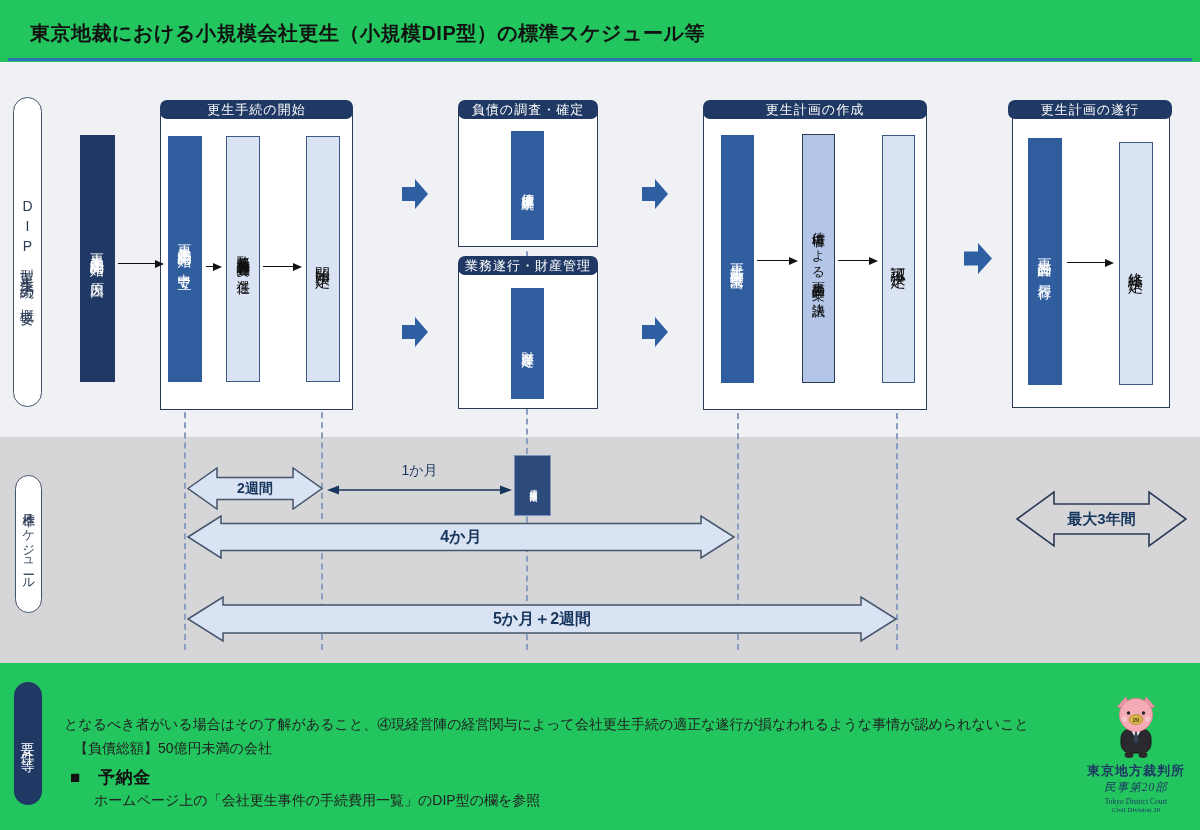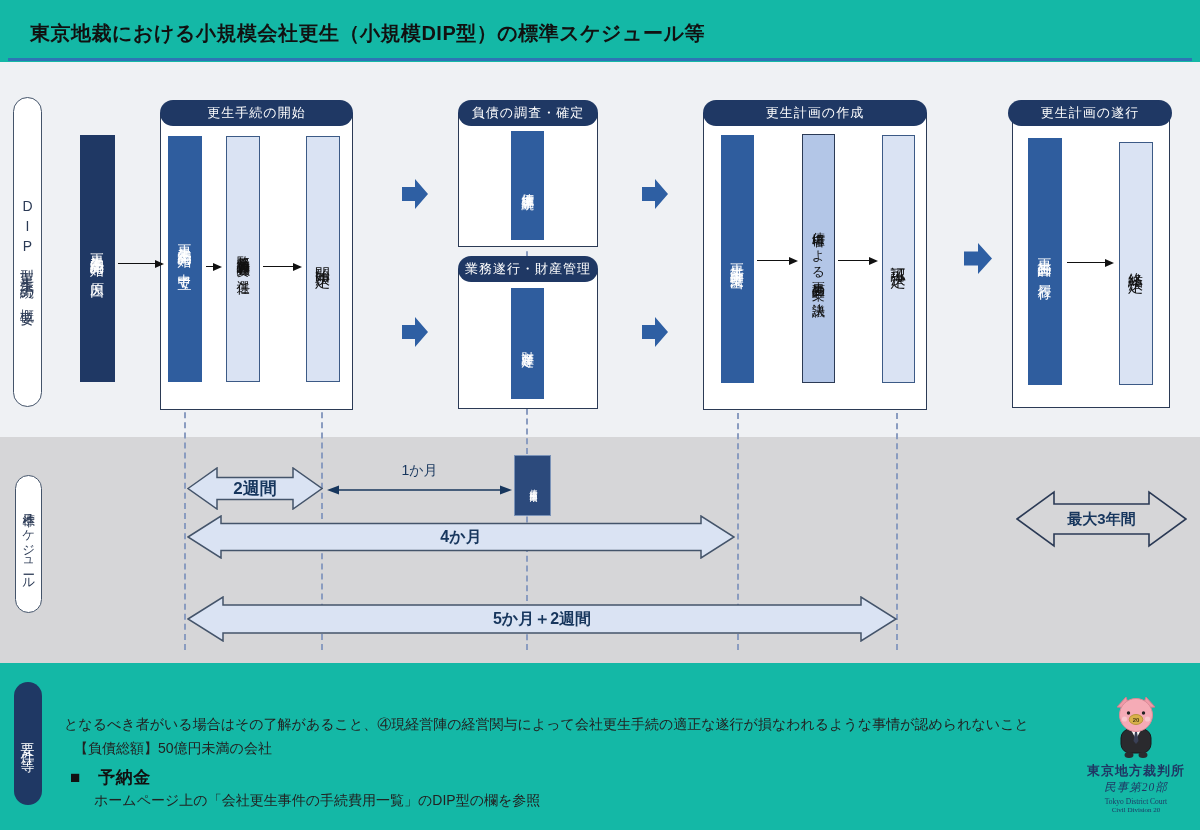--- a/index.html
+++ b/index.html
@@ -1,34 +1,34 @@
 <!DOCTYPE html>
 <html style="--navy-dark: #1f3864; --blue-medium: #2f5d9e; --blue-block: #2e5fa3; --blue-light: #dae3f3; --periwinkle: #b3c6e7; --border-navy: #2b3a55; --dashed: #8a9cc0; --rule: #2e74b5; --bg-top: #eff1f4; --bg-timeline: #d6d6d8; --text-navy: #17365d;"><head>
 <meta charset="utf-8">
 <style>
   html,body { margin:0; padding:0; }
   .page {
     position:relative; width:1200px; height:830px; overflow:hidden;
-    background:#14b8a6; font-family:"Liberation Sans", sans-serif; color:#111;
+    background:#22c55e; font-family:"Liberation Sans", sans-serif; color:#111;
   }
   .band { position:absolute; left:0; width:1200px; z-index:0; }
   .band-top { top:62px; height:375px; background:var(--bg-top); }
   .band-timeline { top:437px; height:226px; background:var(--bg-timeline); }
 
   .title { position:absolute; left:30px; top:20px; font-size:20px; font-weight:bold; color:#111; letter-spacing:0.5px; z-index:2; }
   .title-rule { position:absolute; left:8px; top:58px; width:1184px; height:3px; background:var(--rule); z-index:2; }
 
   .vtext { writing-mode:vertical-rl; text-orientation:upright; letter-spacing:2px; line-height:1; }
 
   .pill { position:absolute; display:flex; align-items:center; justify-content:center; box-sizing:border-box; z-index:3; }
   .pill.outline { background:#fff; border:1.5px solid #44546a; border-radius:16px; color:#2b3a55; }
   .pill.solid { background:var(--navy-dark); border-radius:14px; color:#fff; }
 
   .group { position:absolute; background:#fff; border:1px solid var(--border-navy); z-index:2; box-sizing:border-box; }
-  .ghead { position:absolute; height:26px; background:var(--navy-dark); border-radius:13px; color:#fff;
+  .ghead { position:absolute; height:19px; background:var(--navy-dark); border-radius:7px; color:#fff;
            display:flex; align-items:center; justify-content:center; font-size:13px; letter-spacing:1px; z-index:4; }
 
   .fbox { position:absolute; display:flex; align-items:center; justify-content:center; box-sizing:border-box; z-index:3; }
   .fbox.dark   { background:var(--navy-dark); color:#fff; }
   .fbox.medium { background:var(--blue-medium); color:#fff; }
   .fbox.light  { background:var(--blue-light); border:1px solid #3c5a86; color:#111; }
   .fbox.peri   { background:var(--periwinkle); border:1px solid var(--border-navy); color:#111; }
 
   .tarrow { position:absolute; height:0; border-top:1.6px solid #111; z-index:3; }
   .tarrow::after { content:""; position:absolute; right:-2px; top:-4px;
@@ -172,21 +172,21 @@
   <div class="barrow" style="left:964px;top:243px">
     <svg width="28" height="31">
         <polygon points="0,8.5 14,8.5 14,0 28,15.5 14,31 14,22.5 0,22.5"></polygon>
       </svg>
   </div>
 
   <div class="sarrow" style="left:187px;top:467px;width:136px;height:43px">
     <svg width="136" height="43">
         <polygon class="fillL" points="1,21.5 30,1 30,10.5 106,10.5 106,1 135,21.5 106,42 106,32.5 30,32.5 30,42"></polygon>
       </svg>
-    <div class="lab" style="font-size:17px">2週間</div>
+    <div class="lab" style="font-size:14px">2週間</div>
   </div>
 
   <div class="tl-label" style="left:327px;top:462px;width:185px">1か月</div>
   <div class="thinline" style="left:327px;top:483px">
     <svg width="185" height="14">
       <line x1="10" y1="7" x2="175" y2="7"></line>
       <polygon points="0,7 12,2.5 12,11.5"></polygon>
       <polygon points="185,7 173,2.5 173,11.5"></polygon>
     </svg>
   </div>

